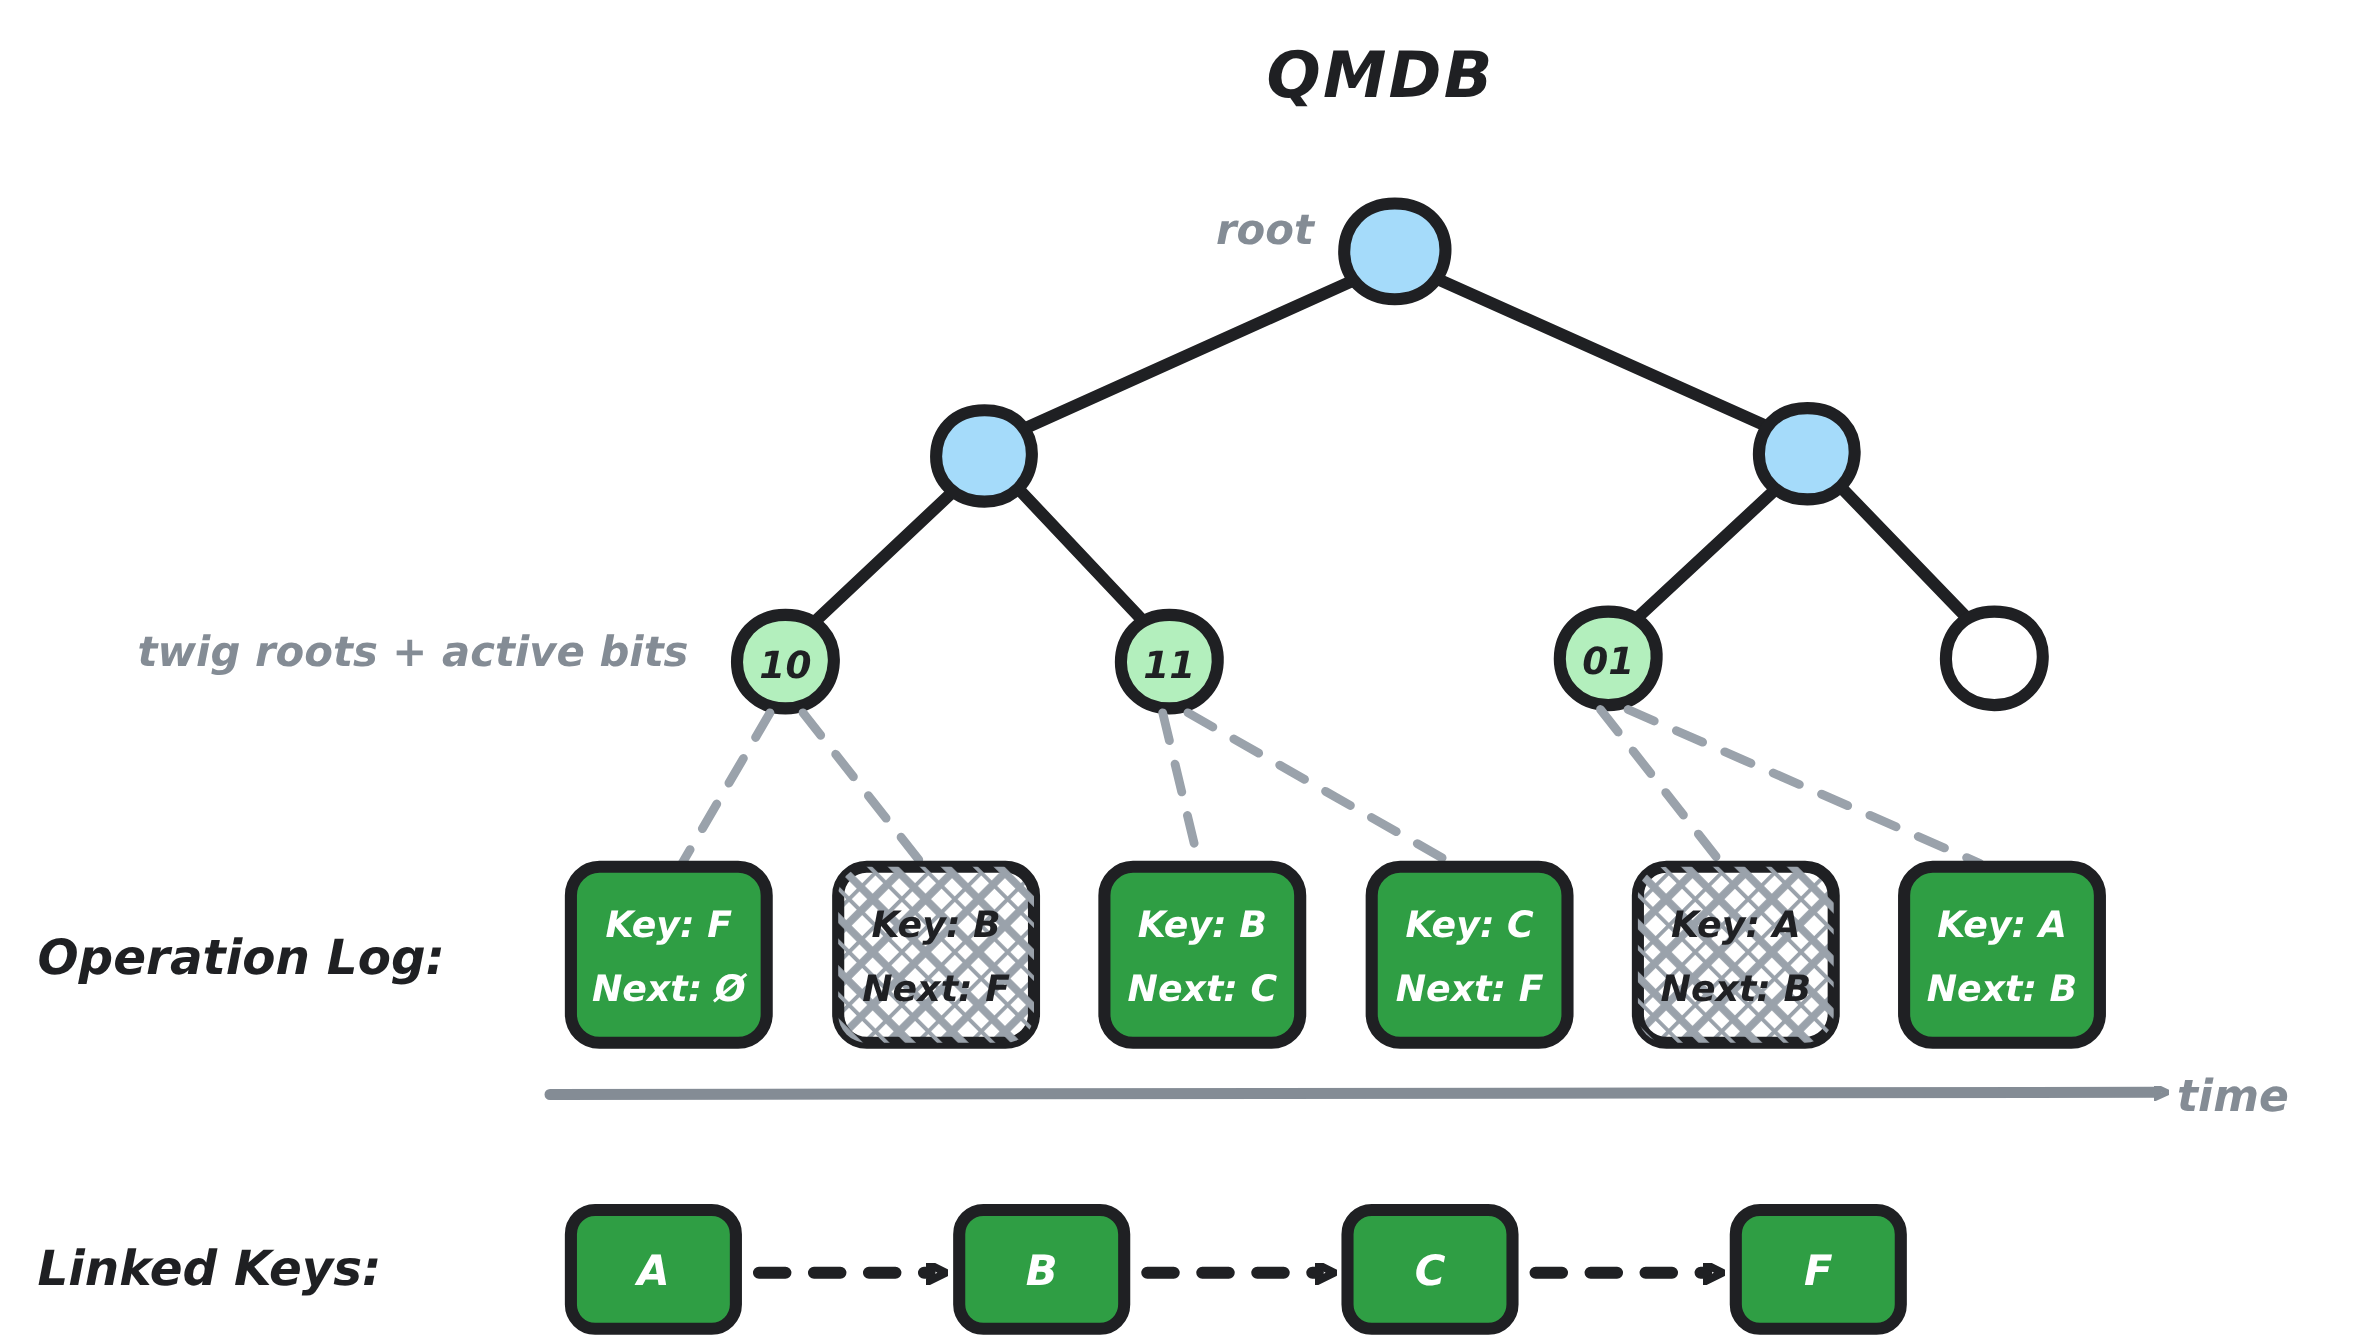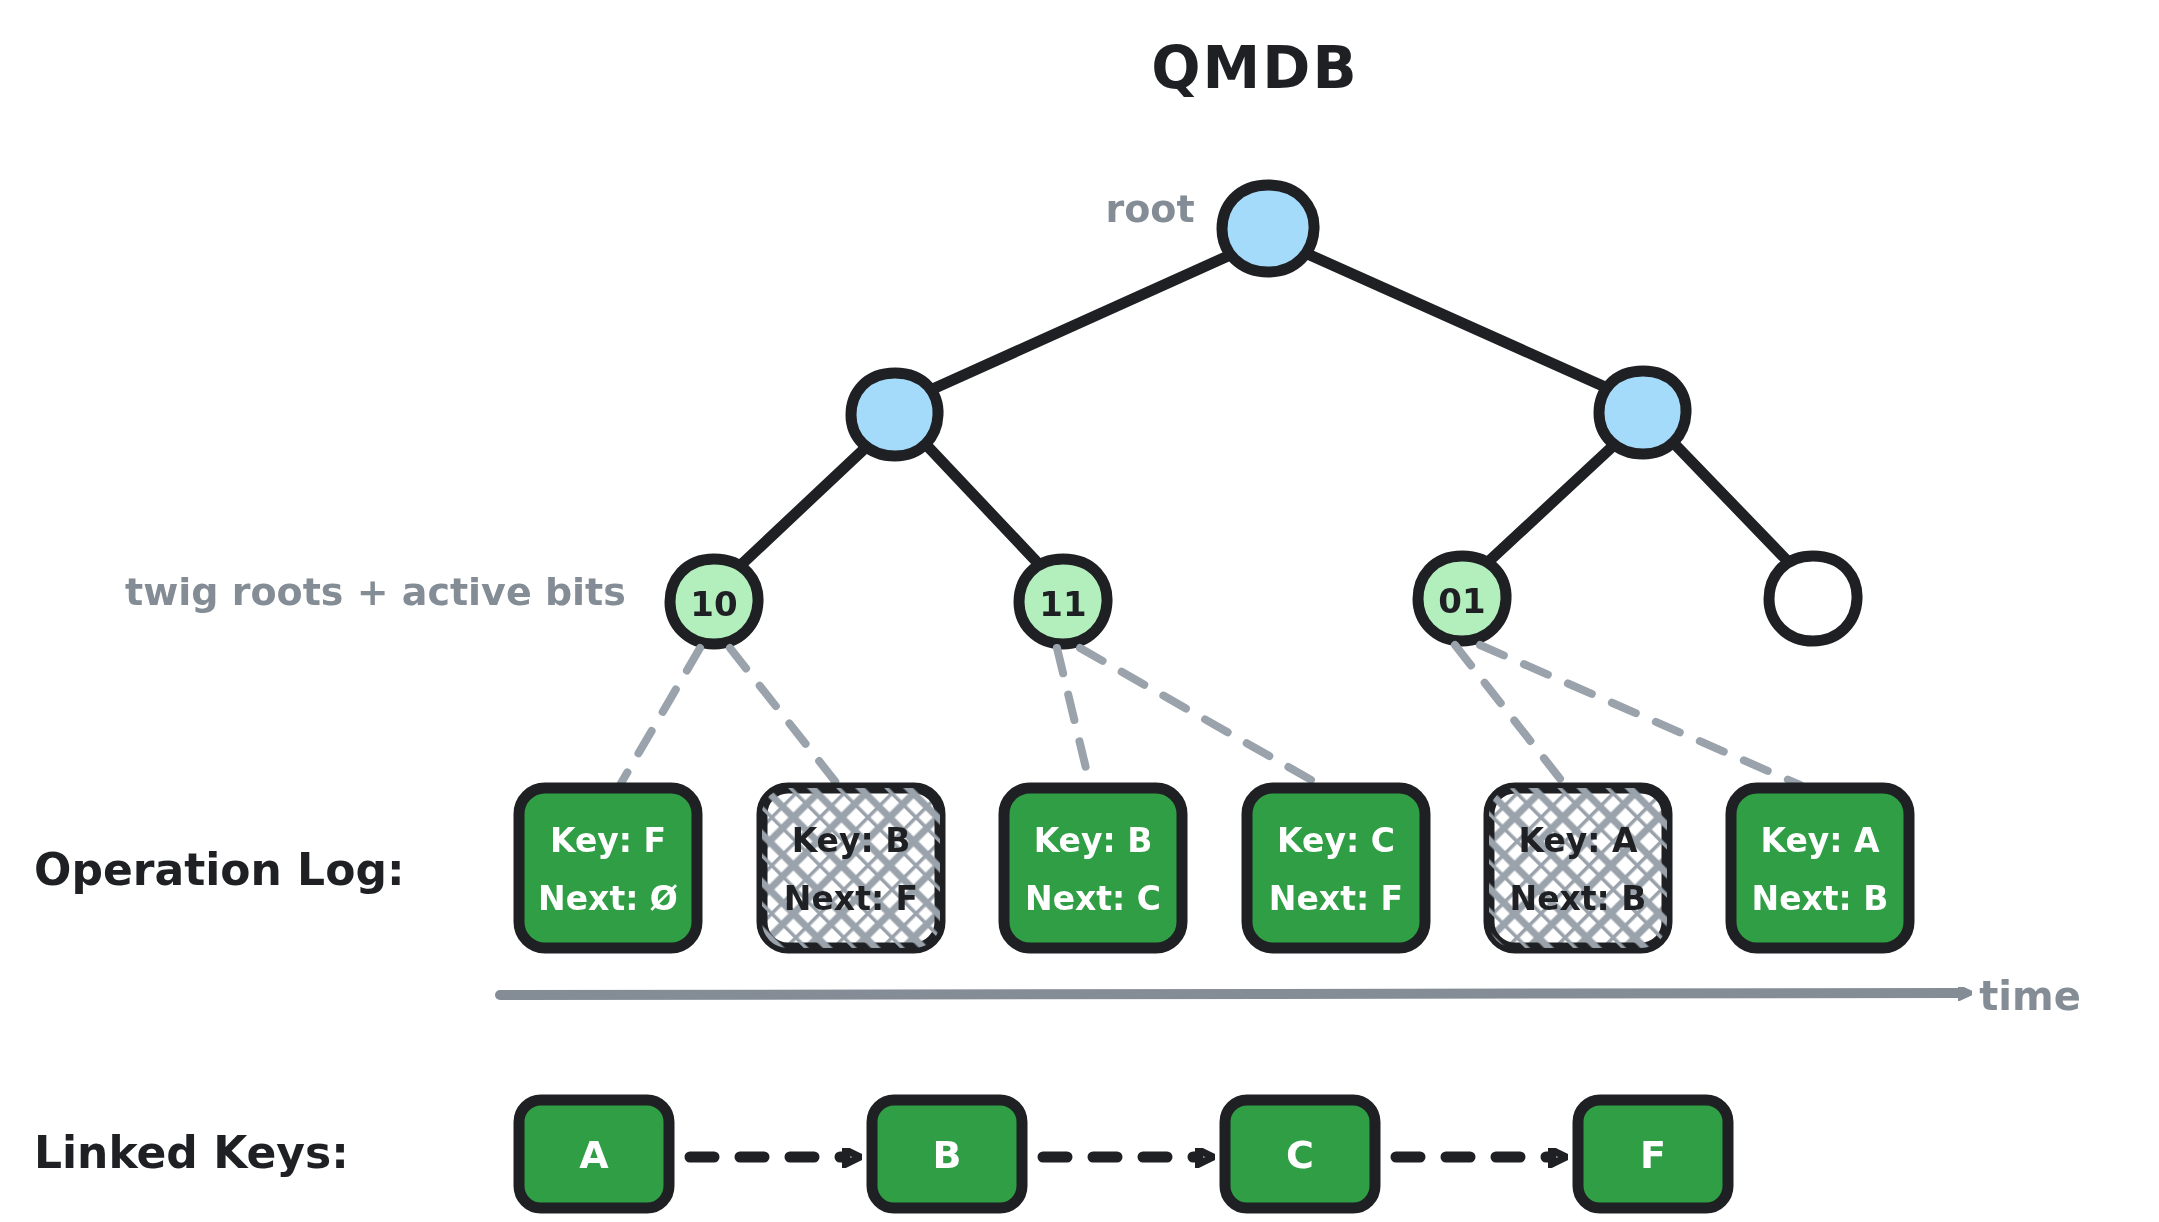--- a/index.html
+++ b/index.html
@@ -12,20 +12,21 @@
     height: 1222px;
     position: relative;
     overflow: hidden;
     font-family: "DejaVu Sans", sans-serif;
   }
   #stage {
     position: absolute;
     inset: 0;
     width: 2159px;
     height: 1135px;
+    font-style: italic;
   }
   svg#diagram {
     position: absolute;
     left: 0;
     top: 0;
     width: 2159px;
     height: 1222px;
     display: block;
   }
   .hand-title {

